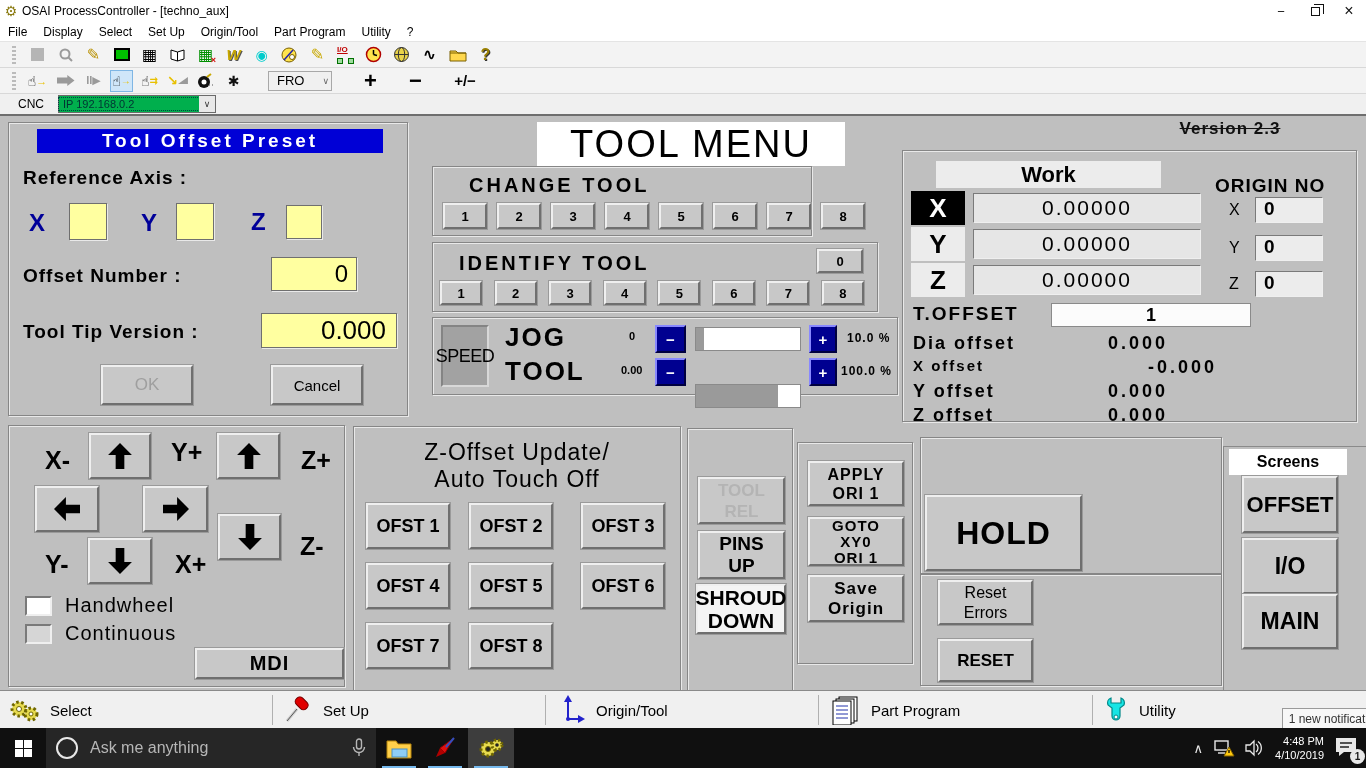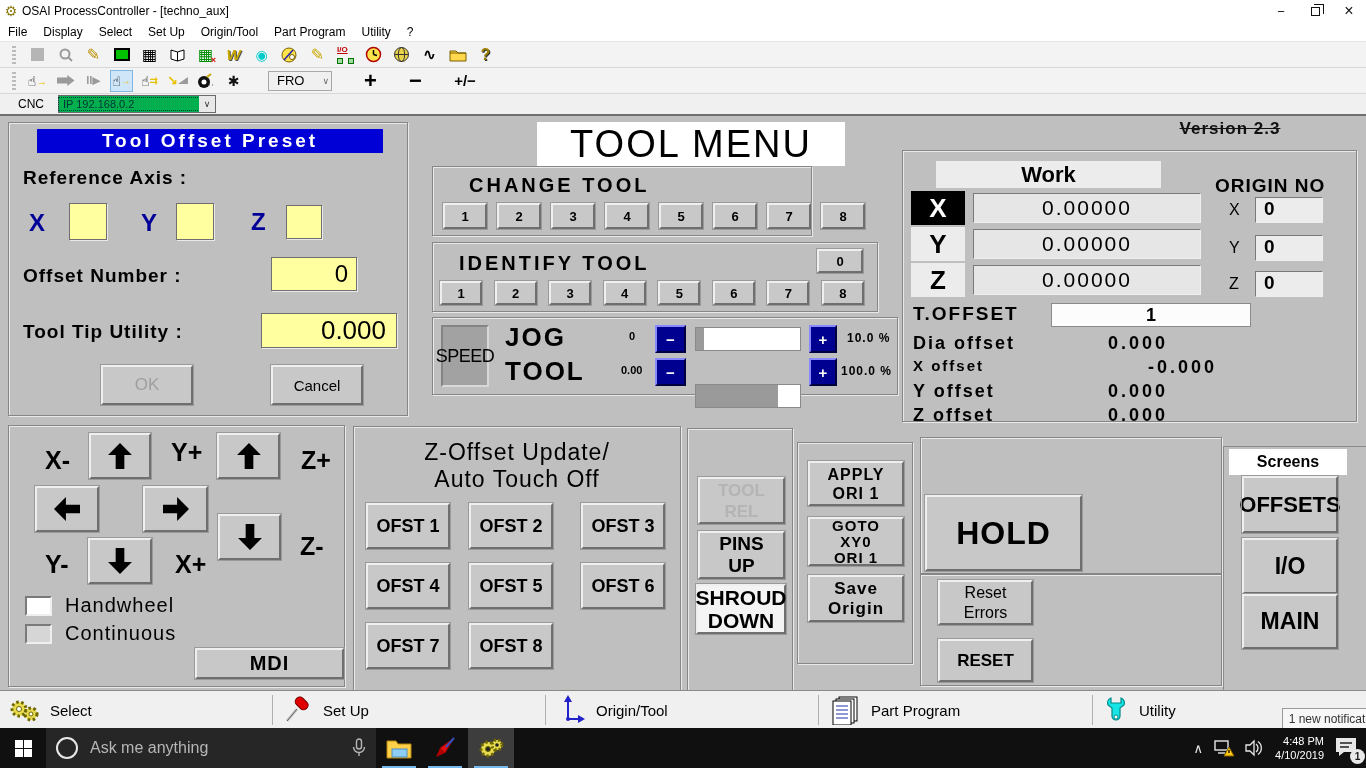--- a/index.html
+++ b/index.html
@@ -216,21 +216,21 @@
     <div class="abs ctr" style="left:28px;top:6px;width:346px;height:24px;background:#0000d6;color:#fff;font-weight:bold;font-size:19px;letter-spacing:3px">Tool Offset Preset</div>
     <div class="abs" style="left:14px;top:44px;font-size:19px;font-weight:bold;letter-spacing:1px">Reference Axis  :</div>
     <div class="abs navy" style="left:20px;top:86px;font-size:24px;font-weight:bold">X</div>
     <div class="abs yfield" style="left:60px;top:80px;width:38px;height:37px"></div>
     <div class="abs navy" style="left:132px;top:86px;font-size:24px;font-weight:bold">Y</div>
     <div class="abs yfield" style="left:167px;top:80px;width:38px;height:37px"></div>
     <div class="abs navy" style="left:242px;top:85px;font-size:24px;font-weight:bold">Z</div>
     <div class="abs yfield" style="left:277px;top:82px;width:36px;height:34px"></div>
     <div class="abs" style="left:14px;top:142px;font-size:19px;font-weight:bold;letter-spacing:1px">Offset Number  :</div>
     <div class="abs yfield" style="left:262px;top:134px;width:86px;height:34px;display:flex;align-items:center;justify-content:flex-end;padding-right:8px;font-size:24px">0</div>
-    <div class="abs" style="left:14px;top:198px;font-size:19px;font-weight:bold;letter-spacing:1px">Tool Tip Utility :</div>
+    <div class="abs" style="left:14px;top:198px;font-size:19px;font-weight:bold;letter-spacing:1px">Tool Tip Version :</div>
     <div class="abs yfield" style="left:252px;top:190px;width:136px;height:35px;display:flex;align-items:center;justify-content:flex-end;padding-right:10px;font-size:26px">0.000</div>
     <div class="abs btn" style="left:92px;top:242px;width:92px;height:40px;color:#9f9f9f;font-size:17px;font-weight:normal">OK</div>
     <div class="abs btn" style="left:262px;top:242px;width:92px;height:40px;font-size:15px;font-weight:normal">Cancel</div>
   </div>
 
   <div class="abs ctr" style="left:537px;top:6px;width:308px;height:44px;background:#fff;font-size:38px;letter-spacing:2px">TOOL MENU</div>
 
   <div class="abs panel" style="left:432px;top:50px;width:380px;height:70px">
     <div class="abs" style="left:36px;top:7px;font-size:20px;font-weight:bold;letter-spacing:3px">CHANGE TOOL</div>
     <div class="abs" style="left:10px;top:36px;width:422px;height:26px;display:flex;justify-content:space-between">
@@ -388,21 +388,21 @@
   <div class="abs panel" style="left:920px;top:321px;width:302px;height:137px"></div>
   <div class="abs btn" style="left:925px;top:379px;width:157px;height:76px;font-size:32px;letter-spacing:1px">HOLD</div>
   <div class="abs panel" style="left:920px;top:458px;width:302px;height:112px">
     <div class="abs btn pre" style="left:17px;top:5px;width:95px;height:45px;font-size:16px;font-weight:normal;line-height:20px">Reset
 Errors</div>
     <div class="abs btn" style="left:17px;top:64px;width:95px;height:43px;font-size:17px">RESET</div>
   </div>
 
   <div class="abs" style="left:1223px;top:330px;width:143px;height:244px;border-left:1px solid #8a8a8a;border-top:1px solid #8a8a8a">
     <div class="abs ctr" style="left:5px;top:2px;width:118px;height:26px;background:#fff;font-size:16px;font-weight:bold">Screens</div>
-    <div class="abs btn" style="left:18px;top:29px;width:96px;height:57px;font-size:22px">OFFSETS</div>
+    <div class="abs btn" style="left:18px;top:29px;width:96px;height:57px;font-size:22px">OFFSET</div>
     <div class="abs btn" style="left:18px;top:91px;width:96px;height:56px;font-size:23px">I/O</div>
     <div class="abs btn" style="left:18px;top:147px;width:96px;height:55px;font-size:23px">MAIN</div>
   </div>
 </div>
 
 <div class="abs" id="bottomnav">
   <div class="sep" style="left:272px"></div>
   <div class="sep" style="left:545px"></div>
   <div class="sep" style="left:818px"></div>
   <div class="sep" style="left:1092px"></div>

